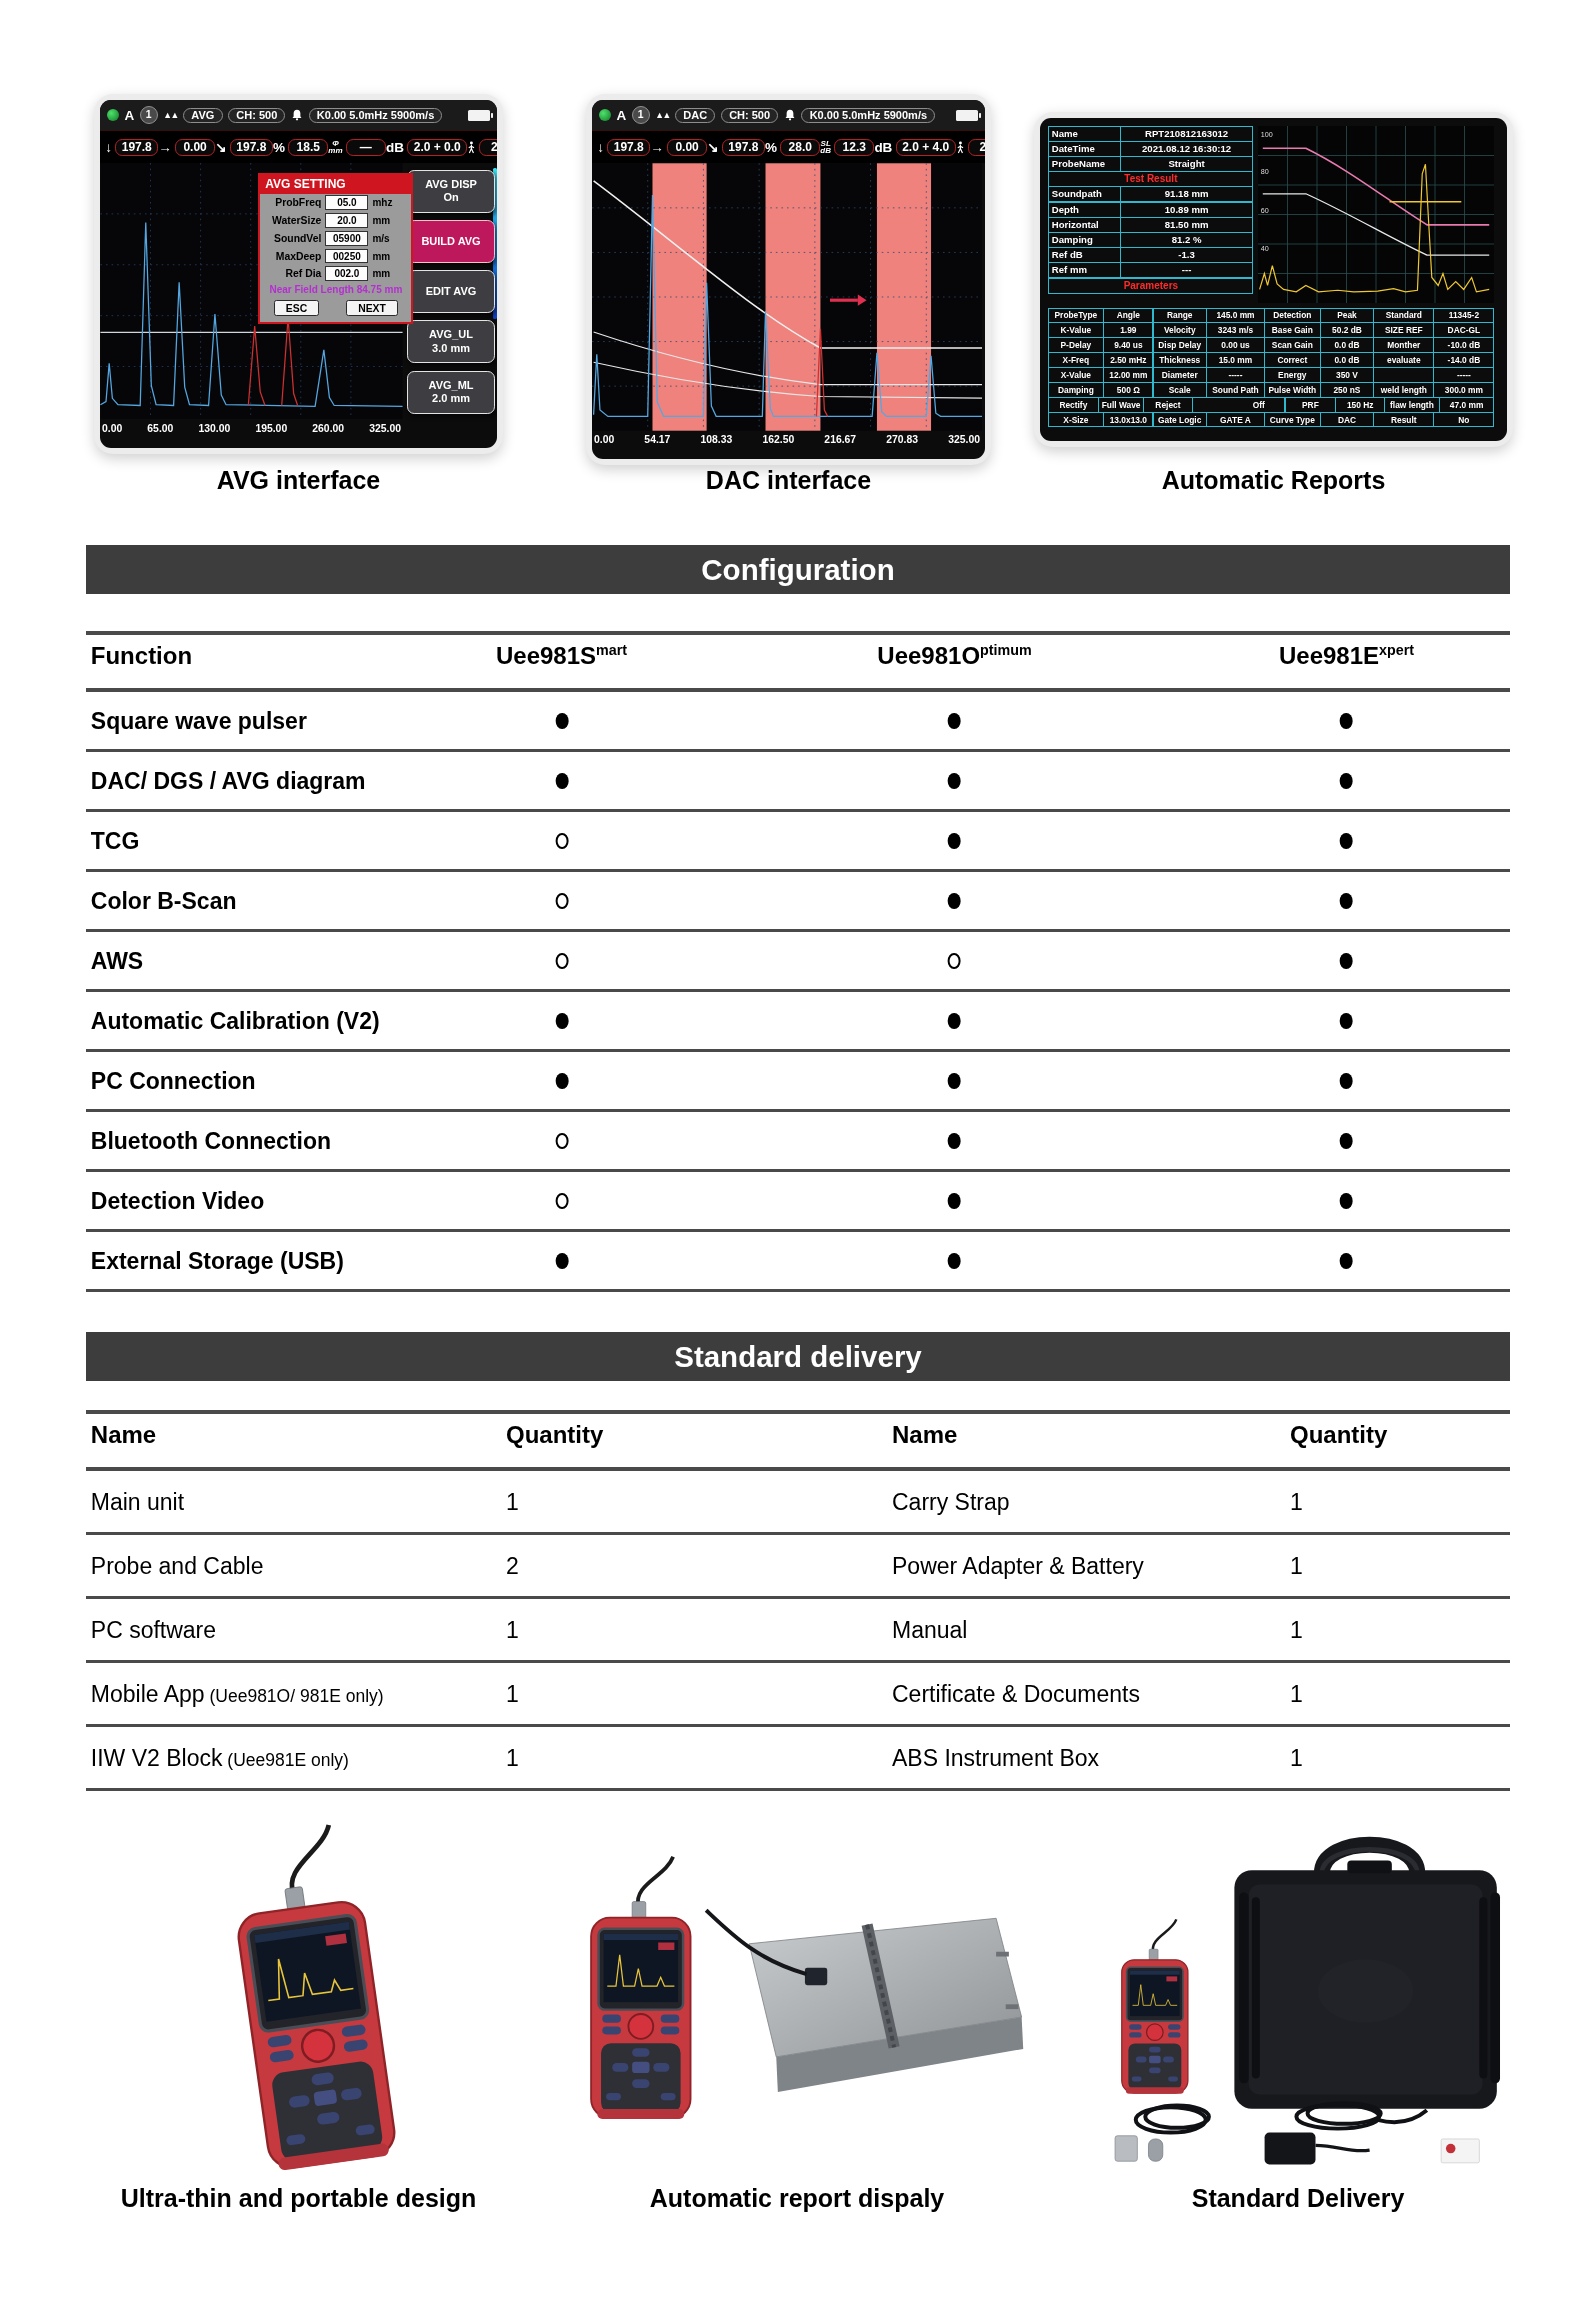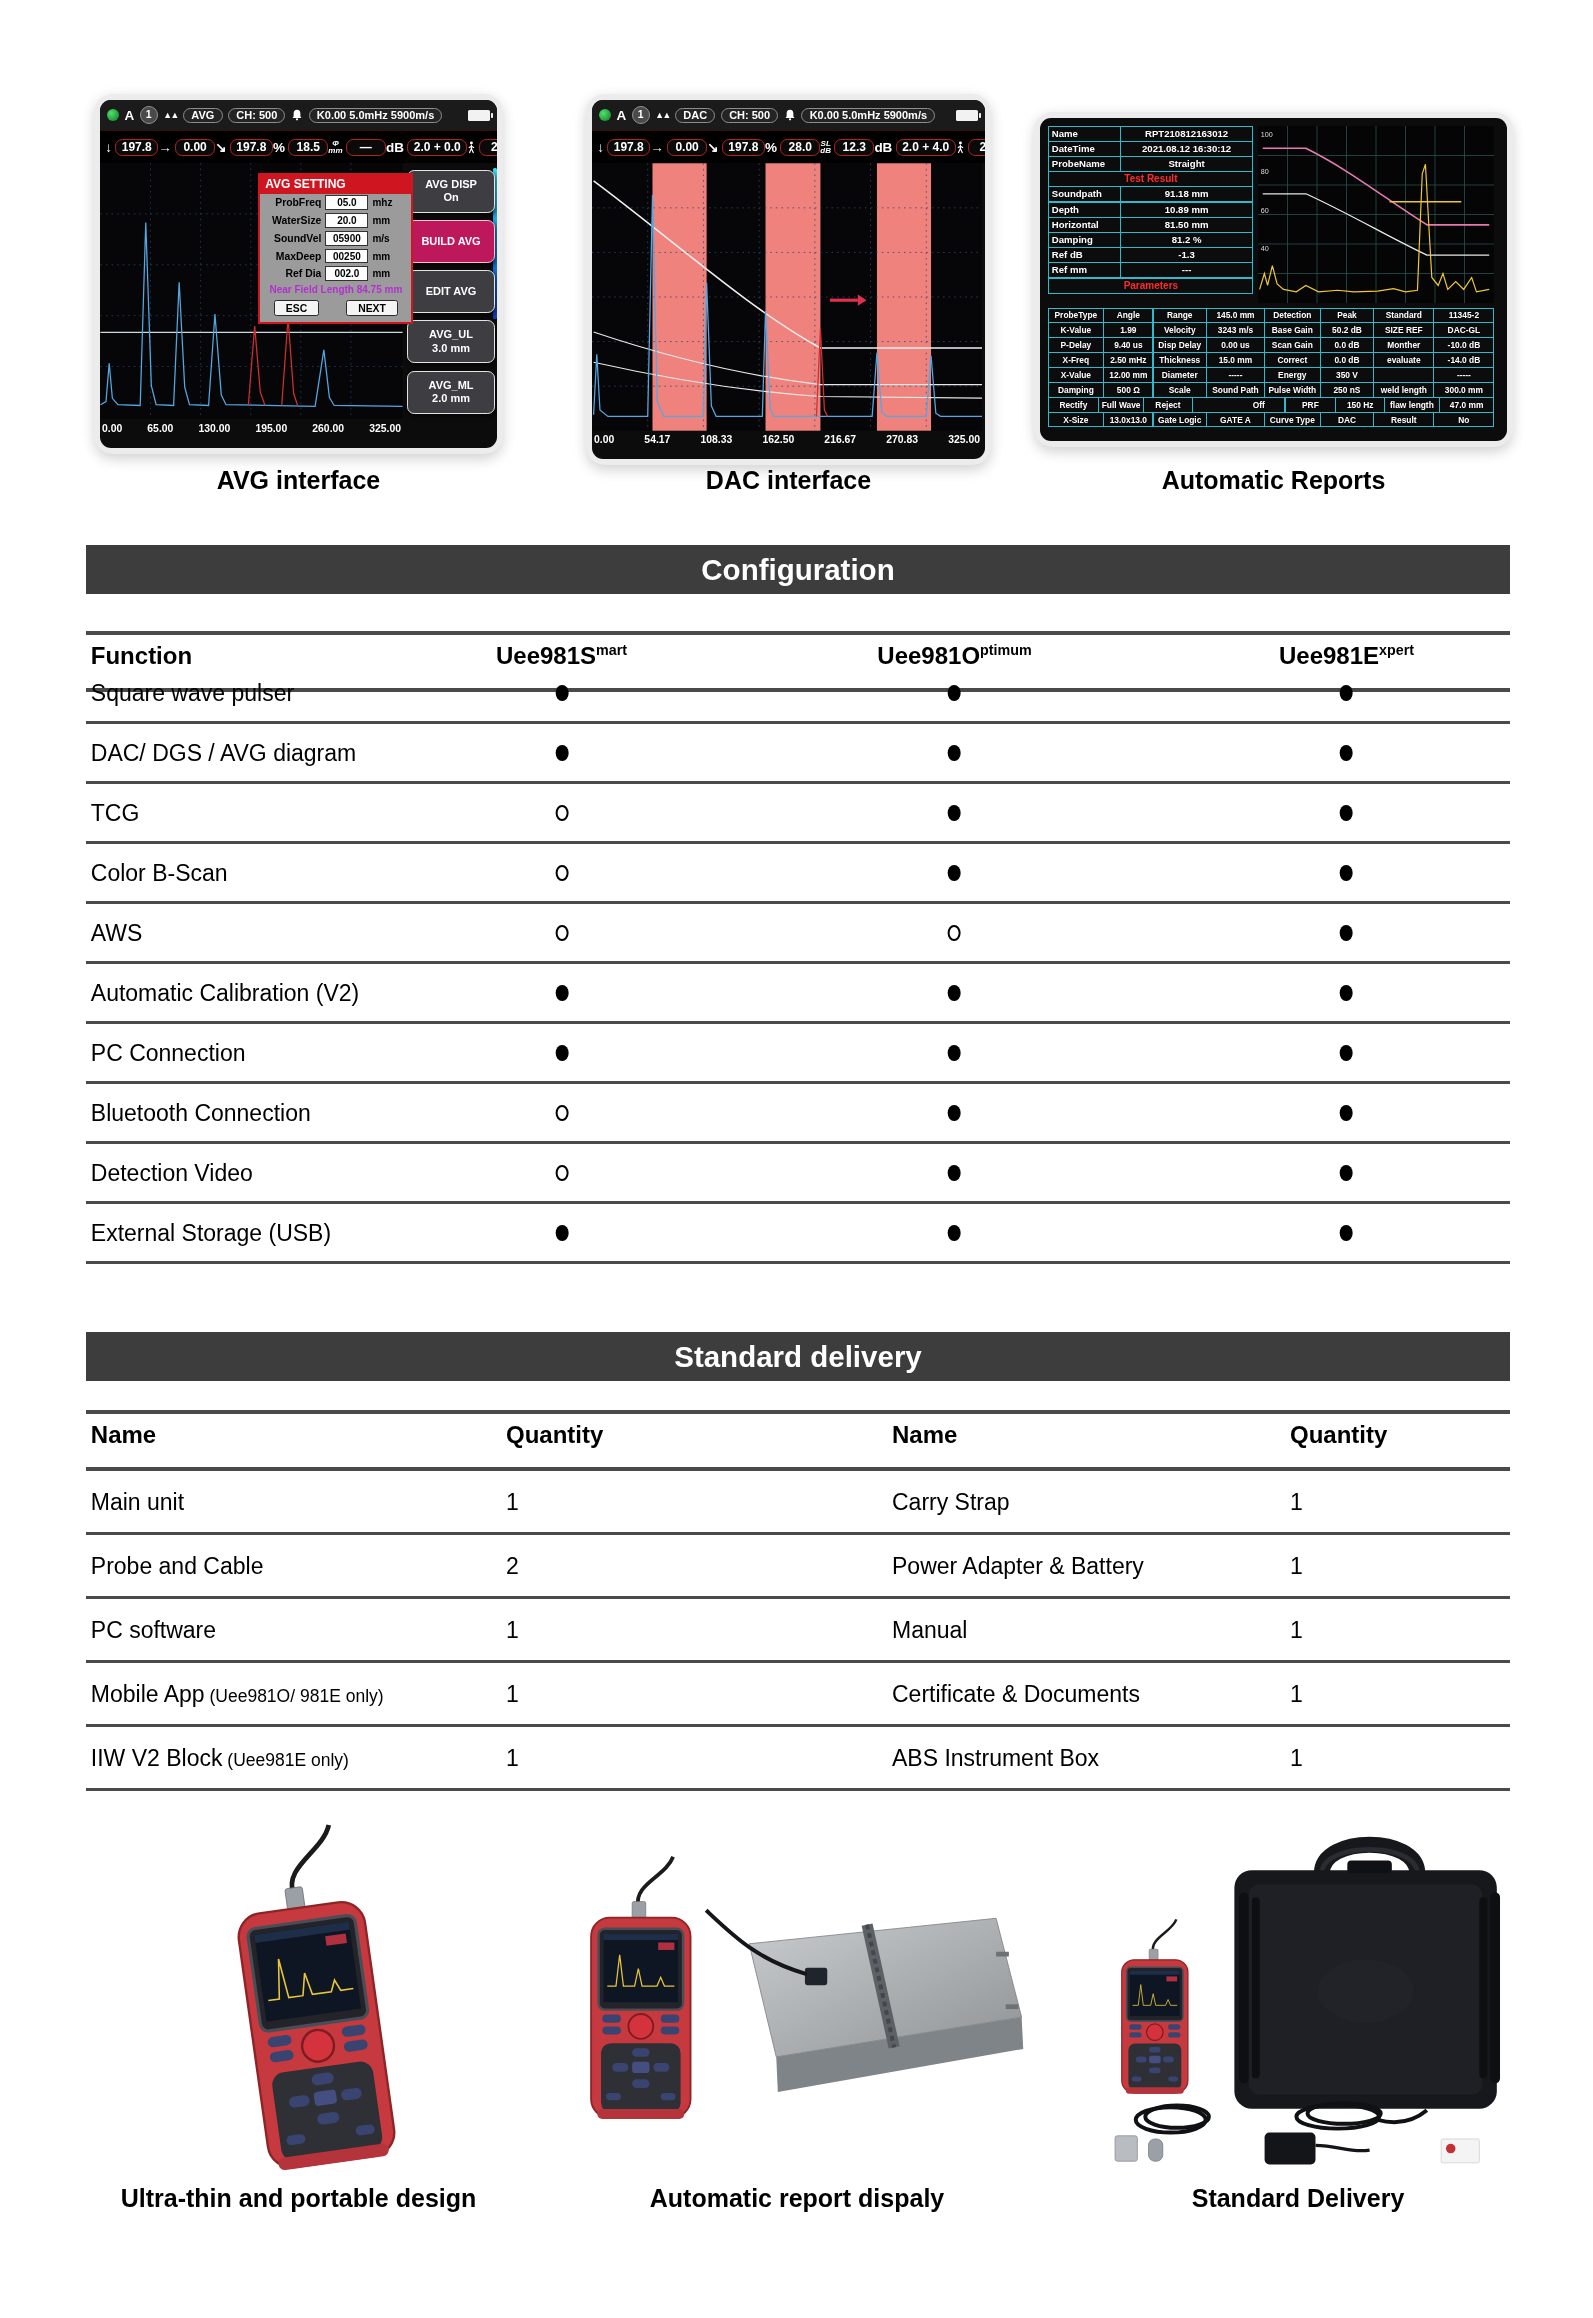--- a/index.html
+++ b/index.html
@@ -77,21 +77,21 @@
   
   .secbar{position:absolute;left:86px;width:1424px;height:49px;background:#3d3d3d;color:#fff;
           font-size:29.5px;font-weight:bold;text-align:center;line-height:49px;}
 
   
   .hrule{position:absolute;left:86px;width:1424px;background:#4a4a4a;}
   .thead{position:absolute;left:86px;width:1424px;}
   .thead .fh{position:absolute;left:4.8px;top:11px;font-size:24px;font-weight:bold;}
   .mh{position:absolute;top:11px;width:239px;text-align:center;font-size:24px;font-weight:bold;}
   .mh sup{font-size:14.3px;}
-  #config-rows{position:absolute;left:86px;top:664px;width:1424px;}
+  #config-rows{position:absolute;left:86px;top:692px;width:1424px;font-weight:bold;}
   .cfg-row{position:relative;height:57px;border-bottom:3.2px solid #4a4a4a;}
   .cfg-label{position:absolute;left:4.8px;top:50%;transform:translateY(-50%);font-size:23px;color:#000;}
   .mark{position:absolute;top:50%;}
   .mark.filled{width:12.7px;height:16px;border-radius:50%;background:#000;transform:translate(-50%,-50%);}
   .mark.hollow{width:8.8px;height:12px;border:2px solid #000;border-radius:50%;background:#fff;transform:translate(-50%,-50%);}
 
   #delivery-rows{position:absolute;left:86px;top:1471px;width:1424px;}
   .del-row{position:relative;height:61px;border-bottom:3.2px solid #4a4a4a;}
   .dc{position:absolute;top:50%;transform:translateY(-50%);font-size:23px;color:#000;white-space:nowrap;}
   .dc.c1{left:4.8px;} .dc.c2{left:420px;} .dc.c3{left:806px;} .dc.c4{left:1204px;}

